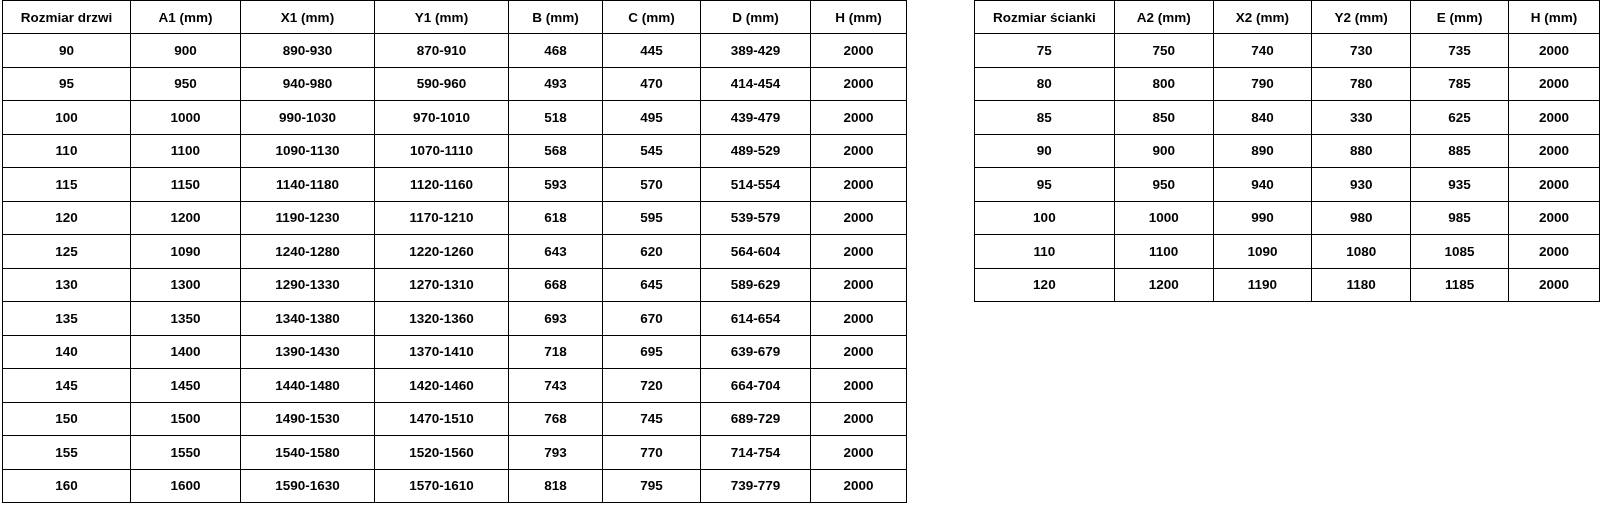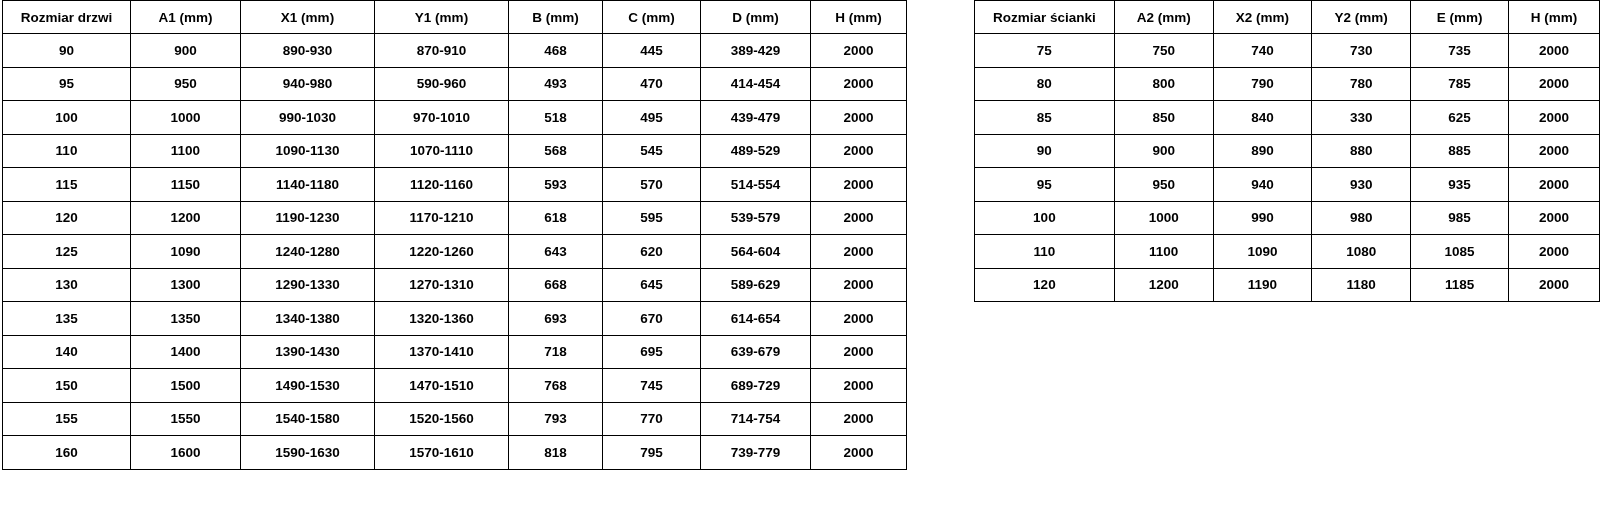--- a/index.html
+++ b/index.html
@@ -191,20 +191,30 @@
           <td>140</td>
           <td>1400</td>
           <td>1390-1430</td>
           <td>1370-1410</td>
           <td>718</td>
           <td>695</td>
           <td>639-679</td>
           <td>2000</td>
         </tr>
         <tr>
+          <td>145</td>
+          <td>1450</td>
+          <td>1440-1480</td>
+          <td>1420-1460</td>
+          <td>743</td>
+          <td>720</td>
+          <td>664-704</td>
+          <td>2000</td>
+        </tr>
+        <tr>
           <td>150</td>
           <td>1500</td>
           <td>1490-1530</td>
           <td>1470-1510</td>
           <td>768</td>
           <td>745</td>
           <td>689-729</td>
           <td>2000</td>
         </tr>
         <tr>

